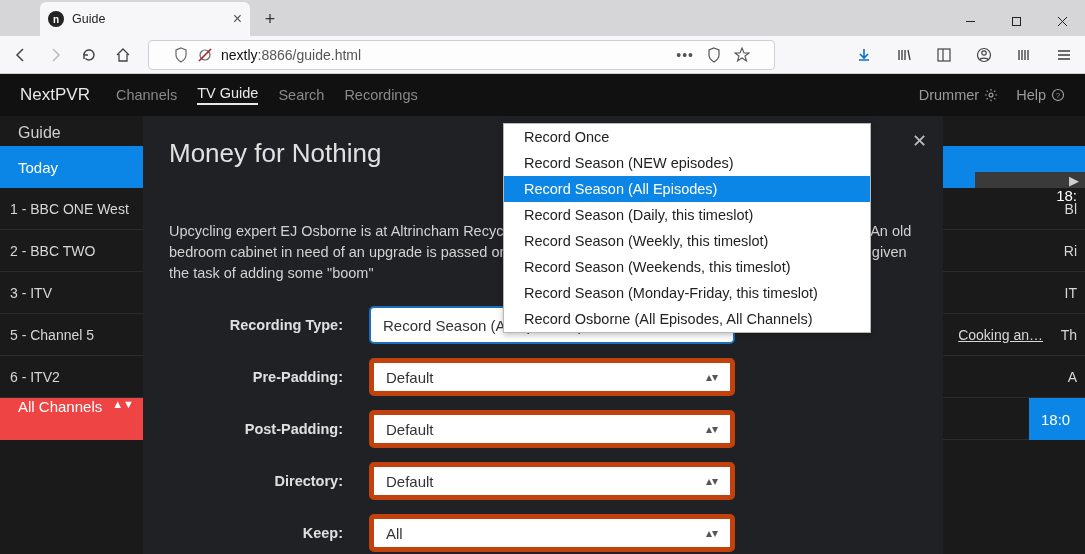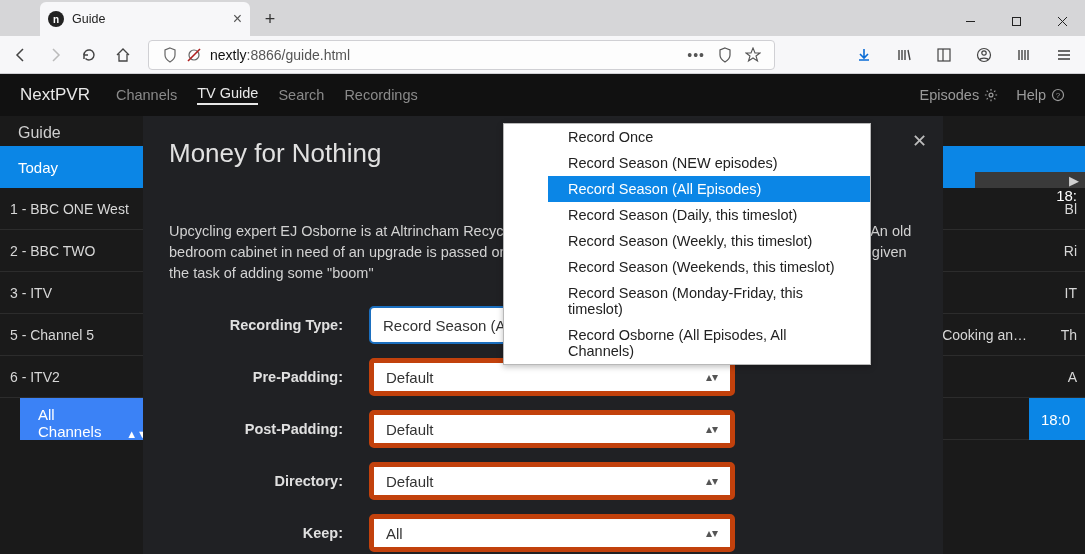--- a/index.html
+++ b/index.html
@@ -12,21 +12,21 @@
   .favicon { width: 16px; height: 16px; border-radius: 50%; background: #222; color: #fff; display: flex; align-items: center; justify-content: center; font-size: 10px; font-weight: bold; }
   .tab-close { margin-left: auto; color: #555; cursor: pointer; font-size: 16px; line-height: 1; }
   .newtab { width: 28px; height: 28px; margin-left: 6px; margin-bottom: 3px; display: flex; align-items: center; justify-content: center; color: #333; cursor: pointer; font-size: 18px; }
   .wincontrols { margin-left: auto; display: flex; }
   .wincontrols div { width: 46px; height: 30px; display: flex; align-items: center; justify-content: center; color: #222; cursor: pointer; }
   .wincontrols svg { width: 11px; height: 11px; }
 
   .toolbar { height: 38px; background: #f7f7f9; border-bottom: 1px solid #d0d0d4; display: flex; align-items: center; padding: 0 6px; gap: 4px; }
   .tbtn { width: 30px; height: 30px; display: flex; align-items: center; justify-content: center; color: #444; cursor: pointer; border-radius: 4px; }
   .tbtn.disabled { color: #bbb; }
-  .urlbar { flex: 1; height: 30px; background: #fdfdfd; border: 1px solid #d0d0d4; border-radius: 4px; display: flex; align-items: center; padding: 0 13px; gap: 8px; font-size: 14px; color: #555; margin: 0 70px 0 6px; justify-content: flex-end; }
+  .urlbar { flex: 1; height: 30px; background: #fdfdfd; border: 1px solid #d0d0d4; border-radius: 4px; display: flex; align-items: center; padding: 0 24px; gap: 8px; font-size: 14px; color: #555; margin: 0 70px 0 6px; justify-content: flex-end; }
   .urlbar .host { color: #111; }
   .urlbar .right { margin-left: auto; display: flex; gap: 12px; align-items: center; color: #555; }
   .right-tbtns { display: flex; gap: 10px; align-items: center; color: #444; }
 
   
   .app { height: calc(554px - 36px - 38px); position: relative; }
   .appnav { height: 42px; display: flex; align-items: center; padding: 0 20px; gap: 20px; font-size: 14.5px; color: #979797; background: #111; }
   .brand { color: #e8e8e8; font-size: 17px; margin-right: 6px; }
   .navitem { color: #8a8a8a; cursor: pointer; }
   .navitem.active { color: #e8e8e8; border-bottom: 2px solid #e8e8e8; padding-bottom: 2px; }
@@ -35,38 +35,38 @@
 
   .guide-label { padding: 8px 18px 4px; font-size: 16px; color: #cfcfcf; }
 
   .gridwrap { display: flex; }
   .leftcol { width: 148px; }
   .chanhdr { height: 42px; background: #0b86e6; color: #fff; display: flex; align-items: center; padding-left: 18px; font-size: 15px; }
   .chan { height: 42px; border-bottom: 1px solid #2c2c2c; display: flex; align-items: center; padding-left: 10px; font-size: 14px; color: #d7d7d7; cursor: pointer; }
   .rightcol { flex: 1; position: relative; }
   .timehdr { height: 42px; background: #0b86e6; color: #fff; }
   .row { height: 42px; border-bottom: 1px solid #2c2c2c; display: flex; align-items: center; color: #d7d7d7; font-size: 14px; }
-  .allch { height: 42px; background: #3b82f6; color: #fff; display: flex; align-items: flex-end; padding-left: 18px; font-size: 15px; gap: 10px; margin-left: 20px; }
+  .allch { height: 42px; background: #ef4444; color: #fff; display: flex; align-items: flex-start; padding-left: 18px; font-size: 15px; gap: 10px; }
   .allch .caret { font-size: 11px; }
   .btmright { position: absolute; right: 0; bottom: 0; height: 42px; background: #0b86e6; color: #fff; display: flex; align-items: center; padding: 0 12px; font-size: 15px; width: 56px; }
 
   
   .modal { position: absolute; top: 42px; left: 143px; width: 800px; background: #202124; color: #e1e1e1; padding: 22px 26px; }
   .modal h1 { font-size: 26px; font-weight: 500; margin-bottom: 18px; }
   .closex { position: absolute; right: 16px; top: 14px; color: #bcbcbc; cursor: pointer; font-size: 18px; }
   .desc { font-size: 14.5px; line-height: 1.45; color: #d2d2d2; margin: 52px 0 22px 0; }
   .formrow { display: flex; align-items: center; margin-bottom: 14px; }
   .formrow label { width: 200px; text-align: right; padding-right: 26px; font-size: 14.5px; color: #e0e0e0; font-weight: 600; }
   .sel { flex: 1; max-width: 366px; height: 38px; background: #fff; border: 5px solid #c2410c; border-radius: 5px; padding: 0 12px; display: flex; align-items: center; justify-content: space-between; color: #333; font-size: 15px; cursor: pointer; }
   .sel.focus { border: 2px solid #1b6fbf; }
   .selcaret { font-size: 12px; color: #555; }
 
   
   .dropdown { position: absolute; top: 7px; left: 360px; width: 368px; background: #fff; color: #222; font-size: 14.5px; border: 1px solid #b8b8b8; box-shadow: 0 2px 6px rgba(0,0,0,0.25); }
-  .opt { padding: 5px 20px; cursor: pointer; margin-left: 44px; }
+  .opt { padding: 5px 20px; cursor: pointer; }
   .opt.sel-h { background: #0b86e6; color: #fff; }
 
   .rightedge-txt { position: absolute; right: 8px; color: #d7d7d7; font-size: 14px; }
   .timetxt { position: absolute; right: 8px; color: #fff; font-size: 15px; }
   .scrollhint { position: absolute; right: 0; top: 26px; width: 110px; height: 16px; background: #3a3a3a; color: #cfcfcf; font-size: 13px; display: flex; align-items: center; justify-content: flex-end; padding-right: 6px; }
 
   svg { display:block; }
 </style>
 </head>
 <body>
@@ -188,21 +188,21 @@
 
 <div class="app">
   <div class="appnav">
     <span class="brand">NextPVR</span>
     <span class="navitem">Channels</span>
     <span class="navitem active">TV Guide</span>
     <span class="navitem">Search</span>
     <span class="navitem">Recordings</span>
     <div class="navright">
       <span>
-          <span>Episodes</span> 
+          <span>Drummer</span> 
           <svg width="14" height="14" viewBox="0 0 16 16">
             <circle cx="8" cy="8" r="2.2" fill="none" stroke="#9a9a9a" stroke-width="1.4"></circle>
             <path d="M8 1v2M8 13v2M1 8h2M13 8h2M3 3l1.4 1.4M11.6 11.6L13 13M13 3l-1.4 1.4M4.4 11.6L3 13" stroke="#9a9a9a" stroke-width="1.4"></path>
           </svg>
         </span>
       <span>
           <span>Help</span> 
           <svg width="14" height="14" viewBox="0 0 16 16">
             <circle cx="8" cy="8" r="6.3" fill="none" stroke="#9a9a9a" stroke-width="1.4"></circle>
             <text x="8" y="11.5" font-size="9" text-anchor="middle" fill="#9a9a9a">?</text>
@@ -234,21 +234,21 @@
       <div class="row">
           <span class="rightedge-txt">Bl</span>
         </div>
       <div class="row">
           <span class="rightedge-txt">Ri</span>
         </div>
       <div class="row">
           <span class="rightedge-txt">IT</span>
         </div>
       <div class="row">
-          <span class="rightedge-txt" style="right:58px;">Cooking an…</span>
+          <span class="rightedge-txt" style="right:42px;text-decoration:underline;">Cooking an…</span>
           <span class="rightedge-txt">Th</span>
         </div>
       <div class="row">
           <span class="rightedge-txt">A</span>
         </div>
       <div class="row">
           <span class="rightedge-txt">Yo</span>
         </div>
       <div class="btmright">
           <span>18:0</span>

